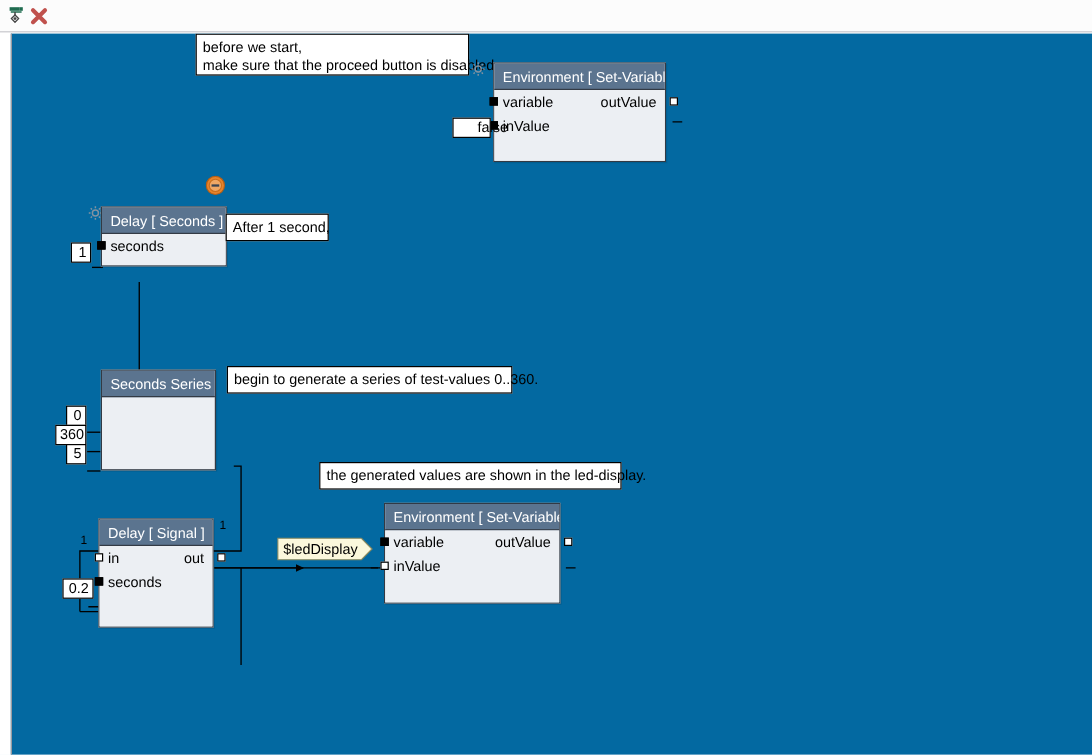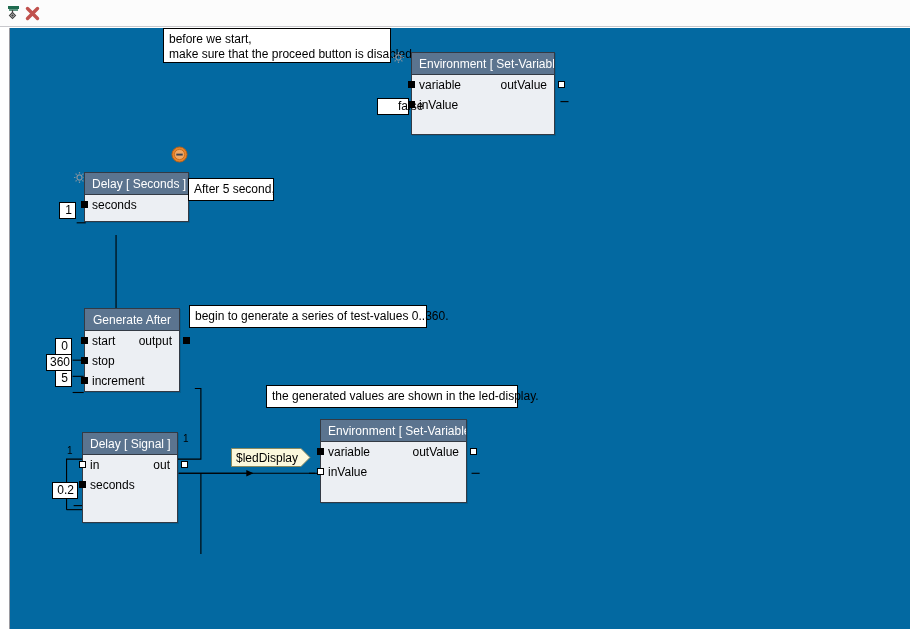--- a/index.html
+++ b/index.html
@@ -275,40 +275,24 @@
       <div class="node-body">
         <div class="port-row">
           <span class="in-label">seconds</span>
           <i class="pin filled" style="left:-4px; top:6px;"></i>
         </div>
       </div>
     </div>
 
     <div class="valbox" style="left:49px; top:174px; width:17px;">1</div>
 
-    <div class="comment" style="left:178px; top:150px; width:86px; height:23px;">After 5 second,</div>
+    <div class="comment" style="left:178px; top:150px; width:86px; height:23px;">After 1 second,</div>
 
     <div class="node" style="left:74px; top:280px; width:96px; height:84px;">
-      <div class="node-header center">Generate After</div>
-      <div class="node-body">
-        <div class="port-row">
-          <span class="in-label">start</span>
-          <span class="out-label">output</span>
-          <i class="pin filled" style="left:-4px; top:6px;"></i>
-          <i class="pin filled" style="right:-11px; top:6px;"></i>
-        </div>
-        <div class="port-row">
-          <span class="in-label">stop</span>
-          <i class="pin filled" style="left:-4px; top:6px;"></i>
-        </div>
-        <div class="port-row">
-          <span class="in-label">increment</span>
-          <i class="pin filled" style="left:-4px; top:6px;"></i>
-        </div>
-      </div>
+      <div class="node-header center">Seconds Series</div>
     </div>
 
     <div class="valbox" style="left:45px; top:310px; width:17px;">0</div>
     <div class="valbox" style="left:36px; top:326px; width:26px;">360</div>
     <div class="valbox" style="left:45px; top:342px; width:17px;">5</div>
 
     <div class="comment" style="left:179px; top:277px; width:238px; height:23px;">begin to generate a series of test-values 0..360.</div>
 
     <div class="node" style="left:72px; top:404px; width:96px; height:91px;">
       <div class="node-header">Delay [ Signal ]</div>

